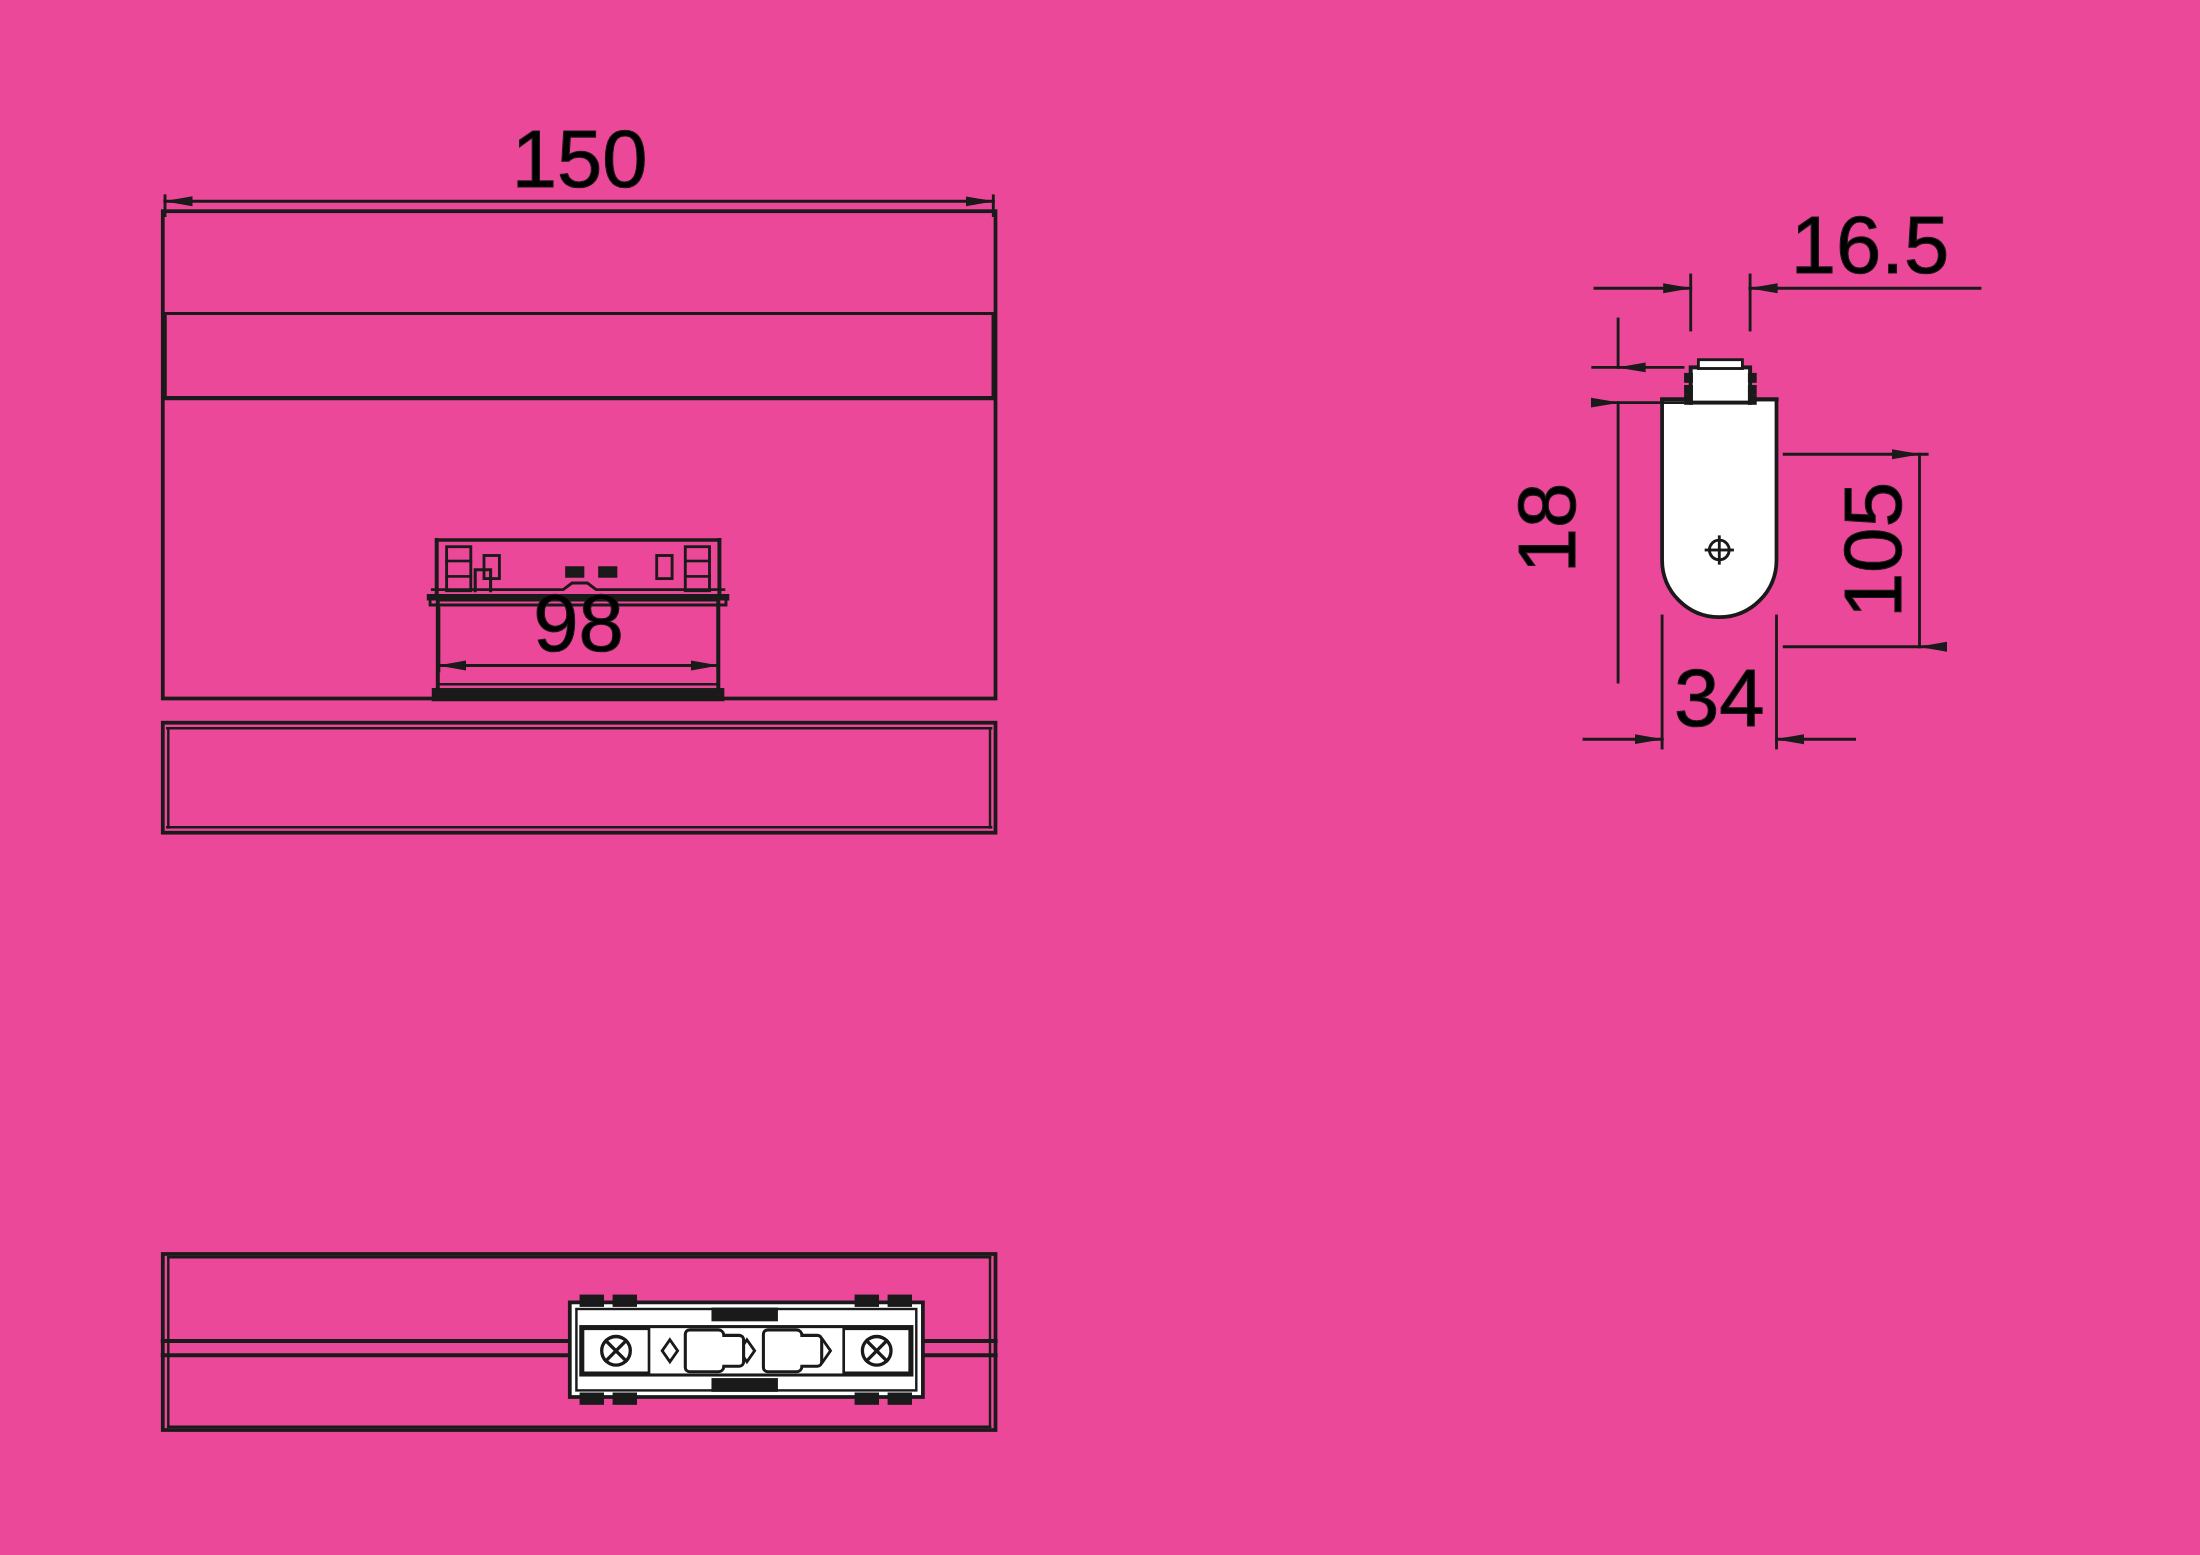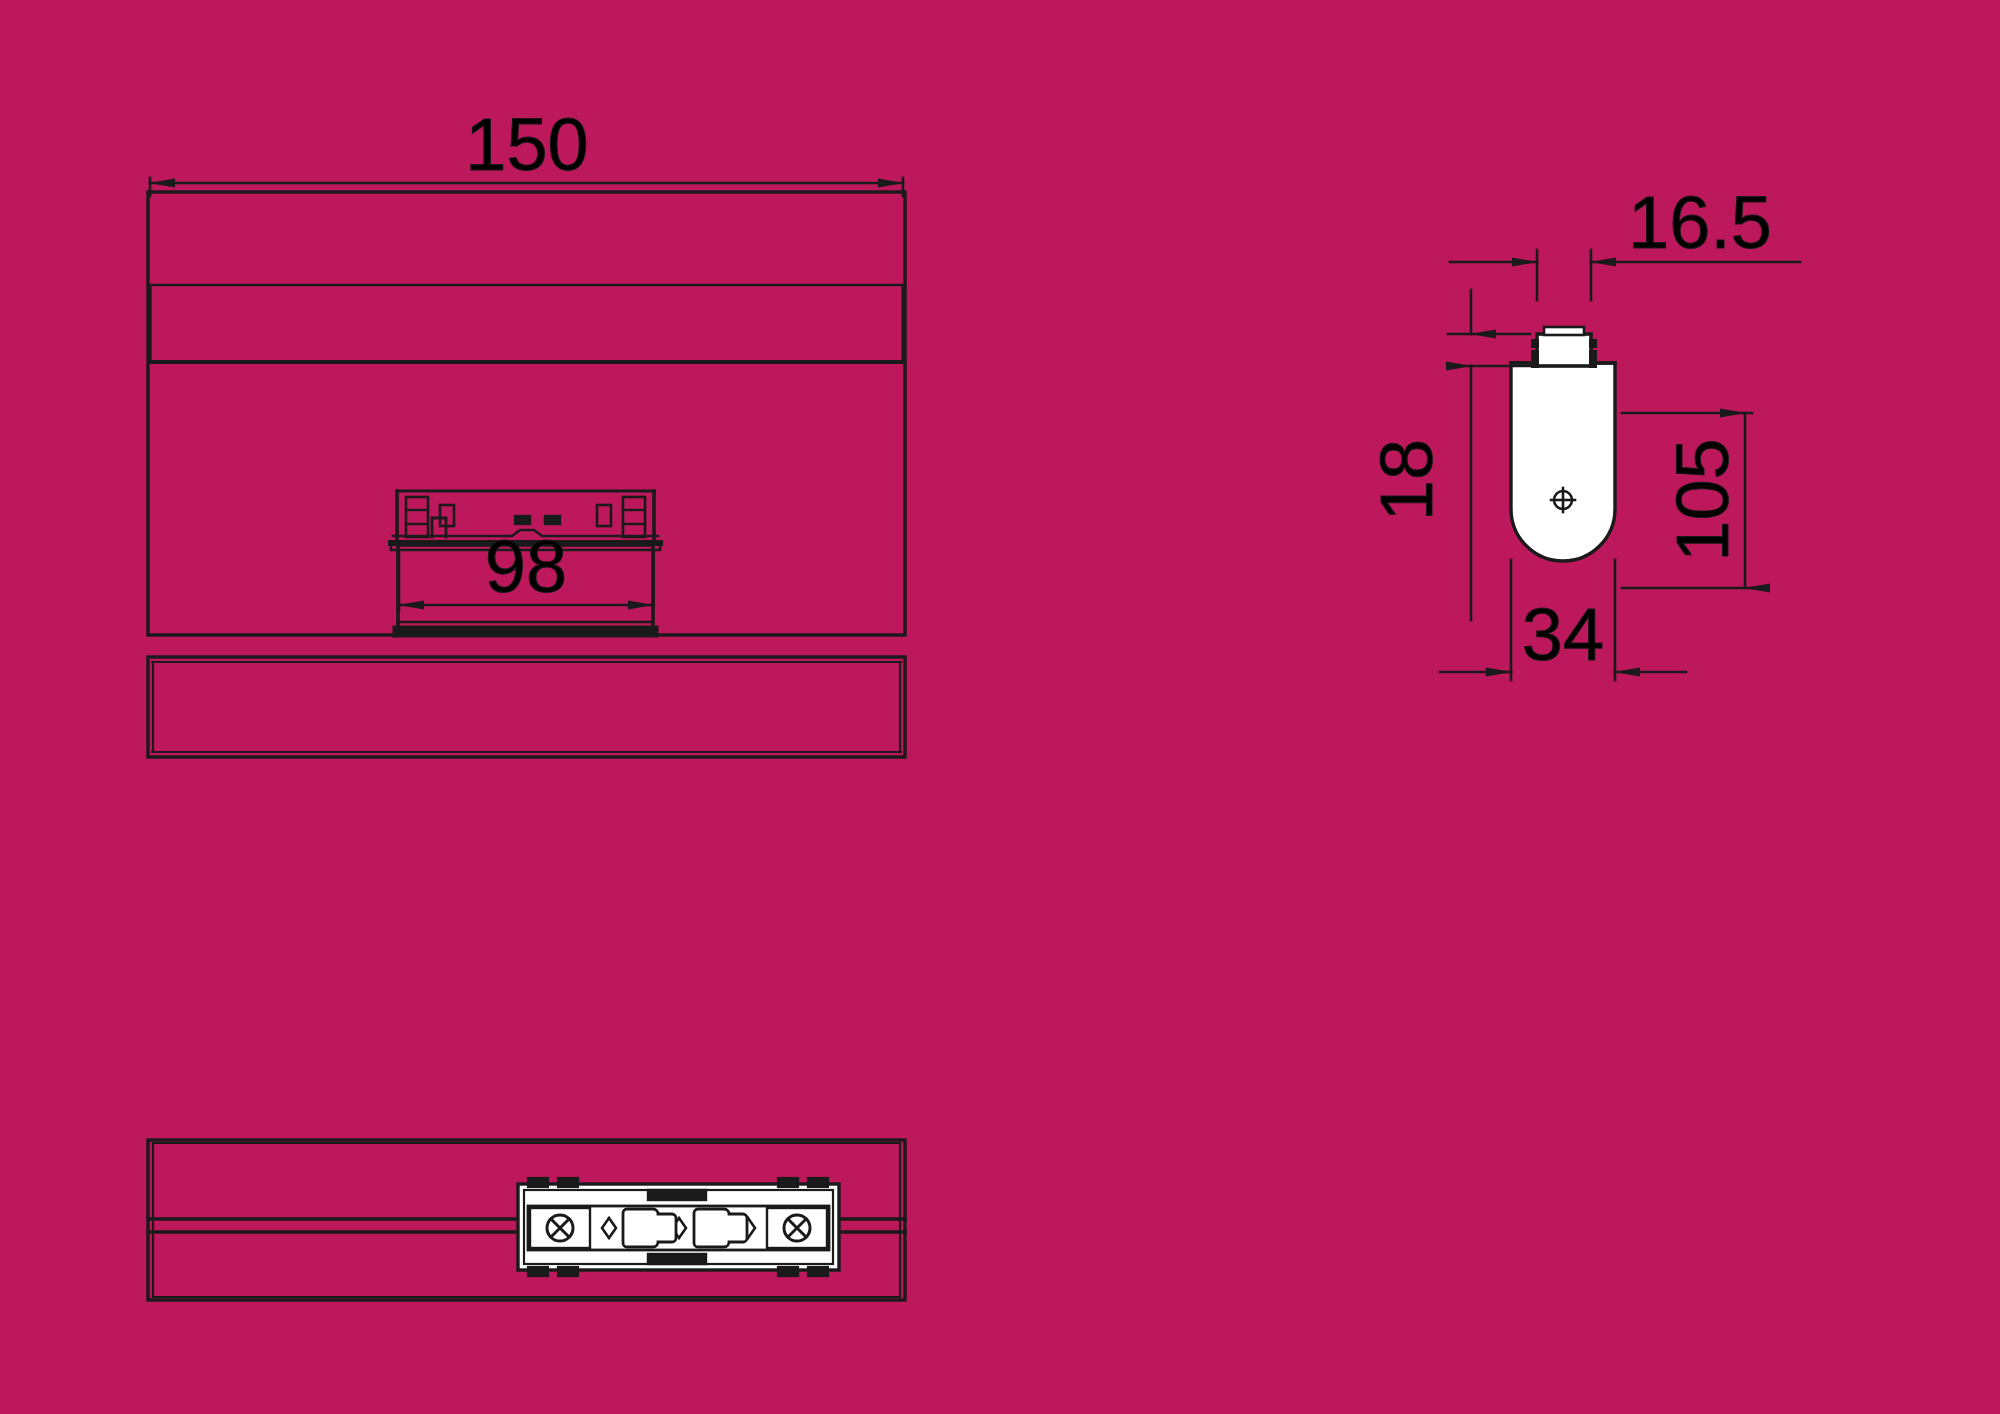--- a/index.html
+++ b/index.html
@@ -7,21 +7,21 @@
     padding: 0;
     background: #ffffff;
   }
   body {
     font-family: "Liberation Sans", sans-serif;
   }
   #drawing-root {
     position: relative;
     width: 2000px;
     height: 1414px;
-    background: #be185d;
+    background: #ec4899;
     overflow: hidden;
   }
   svg.cad {
     display: block;
     width: 2000px;
     height: 1414px;
   }
   .dim-text {
     font-family: "Liberation Sans", sans-serif;
     font-size: 74px;

